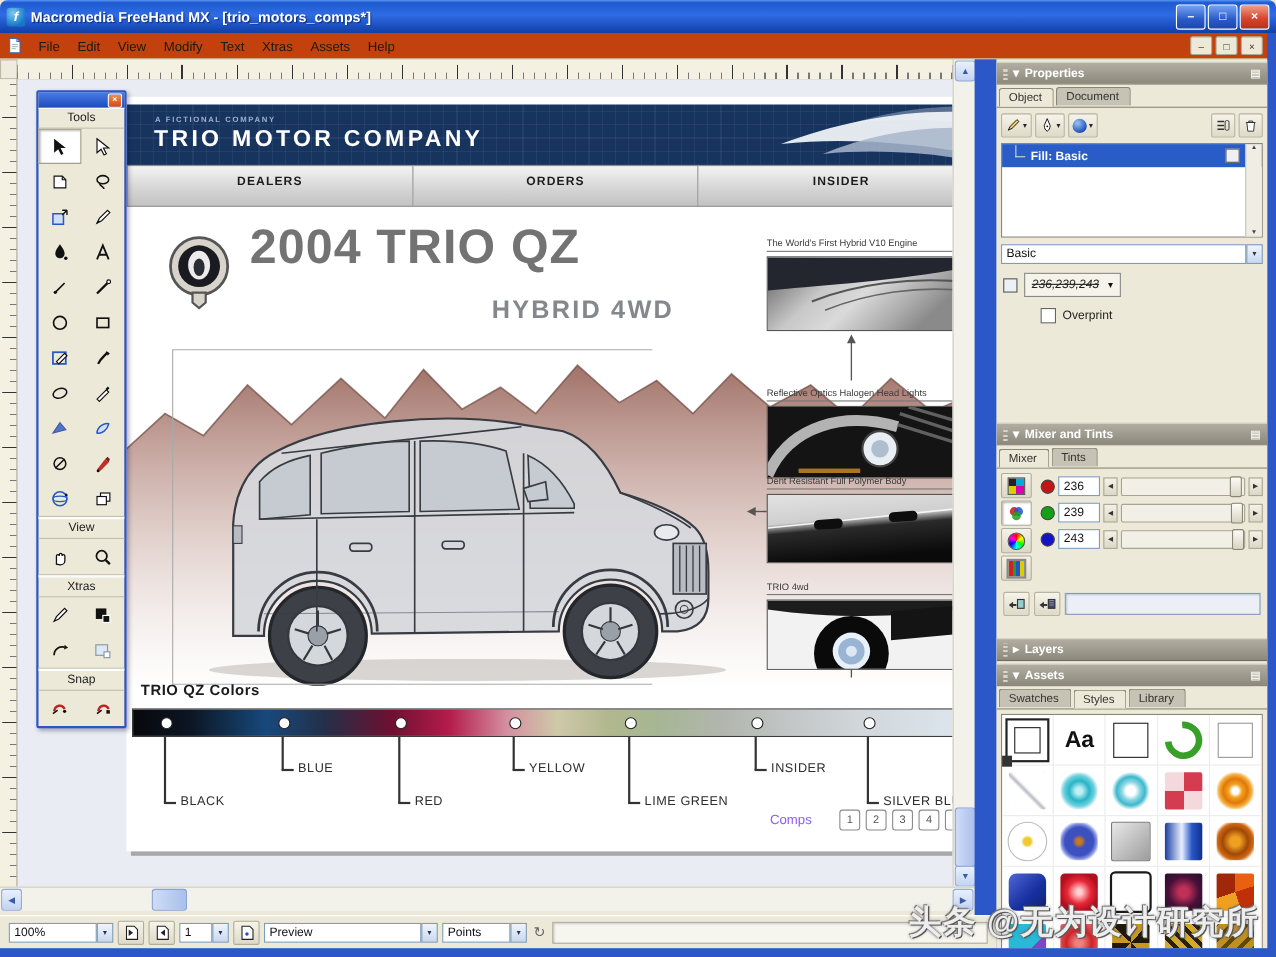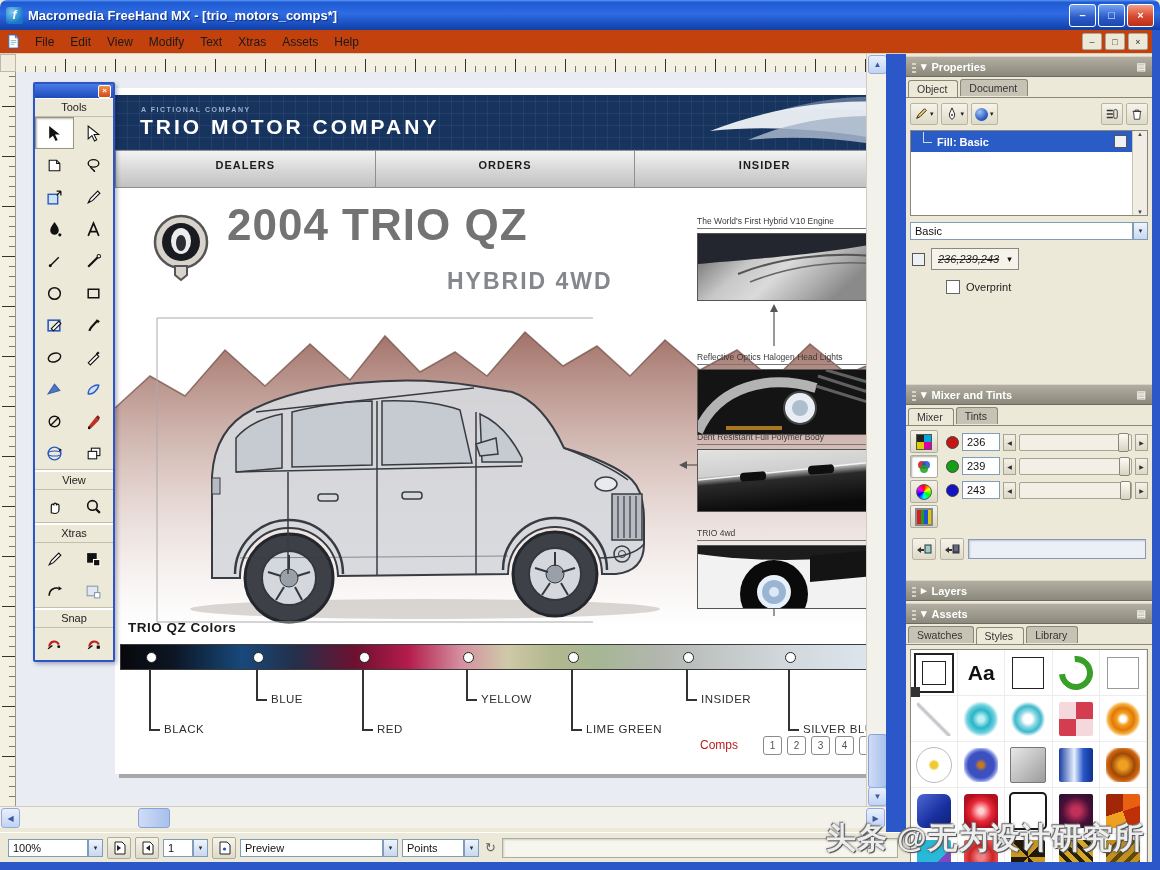--- a/index.html
+++ b/index.html
@@ -83,21 +83,21 @@
   .photo{width:176px;display:block;border:1px solid #555;}
 
   .colors-heading{position:absolute;left:13px;top:532px;font-size:13.5px;font-weight:bold;color:#1a1a1a;letter-spacing:.5px;}
   .cbar{position:absolute;left:5px;top:556px;width:758px;height:26px;border:1px solid #3c3c3c;box-sizing:border-box;
     background:linear-gradient(90deg,#08080c 0%,#0c1624 7%,#17497c 16%,#23304a 23%,#6e1030 31%,#b41c4c 38%,
       #d490a0 45%,#cfc9a8 51%,#b2b88e 57%,#a6b694 63%,#b2b6ae 71%,#c2c6c6 79%,#d2d8dc 88%,#dde6ef 100%);}
   .cdot{position:absolute;top:7px;width:9px;height:9px;border-radius:50%;background:#fff;border:1.5px solid #222;box-sizing:content-box;}
   .lv{position:absolute;width:2px;background:#333;}
   .lh{position:absolute;height:2px;background:#333;}
   .clabel{position:absolute;font-size:11.5px;color:#2e2e2e;letter-spacing:.5px;white-space:nowrap;}
-  .comps-label{position:absolute;left:585px;top:650px;font-size:12px;color:#b91c1c;}
+  .comps-label{position:absolute;left:585px;top:650px;font-size:12px;color:#8b5cf6;}
   .comp-box{position:absolute;top:648px;width:17px;height:17px;border:1.5px solid #8a8a8a;border-radius:3px;
     font-size:10px;color:#555;display:flex;align-items:center;justify-content:center;background:#fff;}
 
   
   .tools{left:33px;top:82px;width:78px;background:#ece9d8;border:2px solid #2e55c4;border-radius:2px;
     box-shadow:2px 2px 4px rgba(0,0,50,.3);z-index:30;}
   .tools-tb{height:14px;background:linear-gradient(180deg,#4a7ae8,#1c4cba);display:flex;align-items:center;justify-content:flex-end;padding:0 2px;}
   .tools-close{width:11px;height:11px;background:linear-gradient(180deg,#f09048,#d84818);border:1px solid #fff;
     border-radius:2px;color:#fff;font-size:8px;line-height:9px;text-align:center;font-weight:bold;}
   .tsec-label{font-size:11px;color:#222;text-align:center;height:17px;line-height:17px;border-bottom:1px solid #c2beac;

